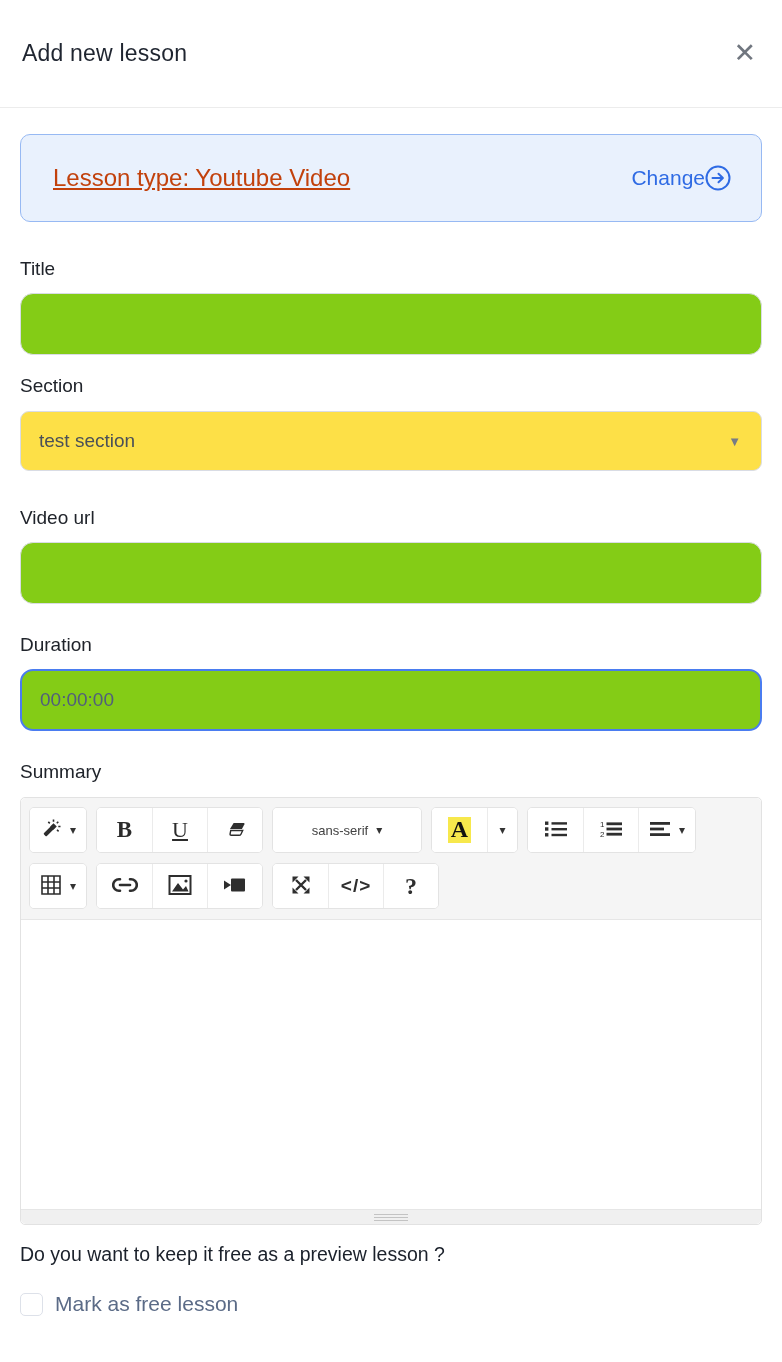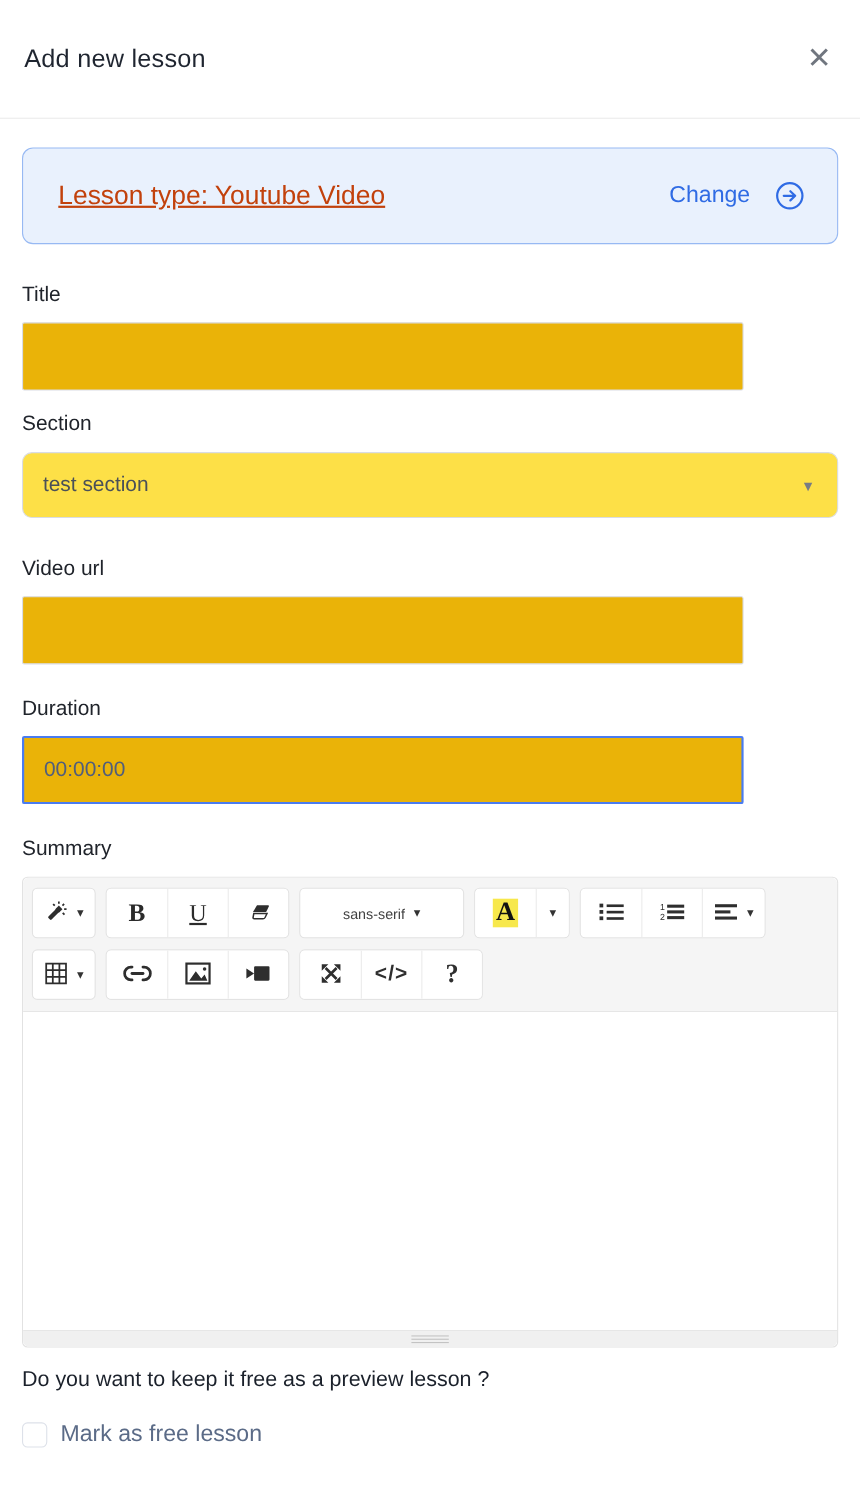--- a/index.html
+++ b/index.html
@@ -26,40 +26,40 @@
 
   
   .banner {
     margin-top:26px; height:88px;
     background:#e9f1fd; border:1px solid #97b9f3; border-radius:10px;
     display:flex; align-items:center; justify-content:space-between;
     padding:0 30px 0 32px;
   }
   .banner-text { font-size:24px; color:#c2410c;text-decoration:underline; }
   .change-link {
-    display:flex; align-items:center; gap:23px;
+    display:flex; align-items:center; gap:0;
     background:none; border:none; cursor:pointer;
     font-family:"Liberation Sans", sans-serif;
     font-size:21px; color:#2f6be4;
   }
   .change-link svg { display:block; }
 
   
   .field-label { font-size:19px; color:#20242b; }
   .lbl-title   { margin-top:36px; }
   .lbl-section { margin-top:20px; }
   .lbl-video   { margin-top:36px; }
   .lbl-duration{ margin-top:30px; }
   .lbl-summary { margin-top:30px; }
 
   .text-input {
-    margin-top:13px; width:656px; height:62px;
-    border:1px solid #d9dce4; border-radius:2px;
+    margin-top:13px; width:742px; height:62px;
+    border:1px solid #d9dce4; border-radius:13px;
     font-family:"Liberation Sans", sans-serif;
-    font-size:19px; color:#3a4254; padding:0 18px; outline:none; background:#eab308;
+    font-size:19px; color:#3a4254; padding:0 18px; outline:none; background:#84cc16;
     display:block;
   }
   .duration-input {
     border:2px solid #4a7cf0; color:#515e7c;
   }
 
   .select-box {
     margin-top:14px; width:742px; height:60px;
     border:1px solid #d9dce4; border-radius:9px; background:#fde047;
     display:flex; align-items:center; justify-content:space-between;

